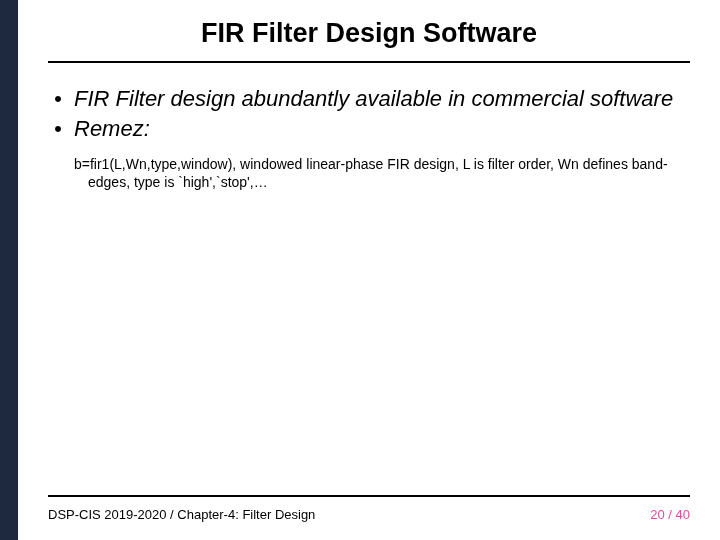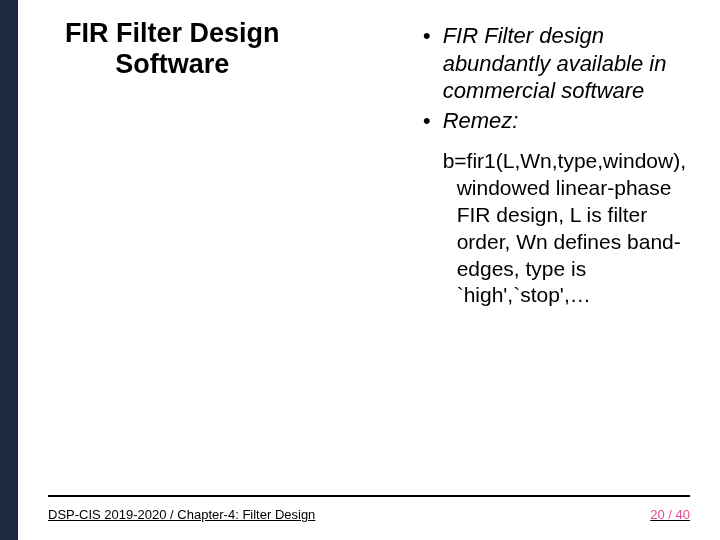--- a/index.html
+++ b/index.html
@@ -12,21 +12,21 @@
   .left-bar {
     width: 18px;
     background: #1e2940;
     flex-shrink: 0;
   }
   .slide {
     flex: 1;
     background: #ffffff;
     position: relative;
     display: flex;
-    flex-direction: row;
+    flex-direction: column;
   }
   .title-area {
     padding: 18px 30px 8px 30px;
     text-align: center;
   }
   .title {
     font-size: 27px;
     font-weight: bold;
     color: #000;
   }
@@ -56,34 +56,33 @@
     content: "•";
     position: absolute;
     left: 2px;
     top: 0;
     font-size: 22px;
   }
   .code-block {
     padding-left: 22px;
   }
   .code-item {
-    font-size: 21px;
+    font-size: 14px;
     color: #000;
     line-height: 1.28;
     margin-bottom: 2px;
     padding-left: 14px;
     text-indent: -14px;
   }
   .footer {
     position: absolute;
     bottom: 0;
     left: 0;
     right: 0;
     padding: 0 30px 18px 30px;
-    text-decoration: underline;
   }
   .hr-bottom {
     border: none;
     border-top: 2px solid #000;
     margin-bottom: 10px;
   }
   .footer-row {
     display: flex;
     justify-content: space-between;
     align-items: baseline;

